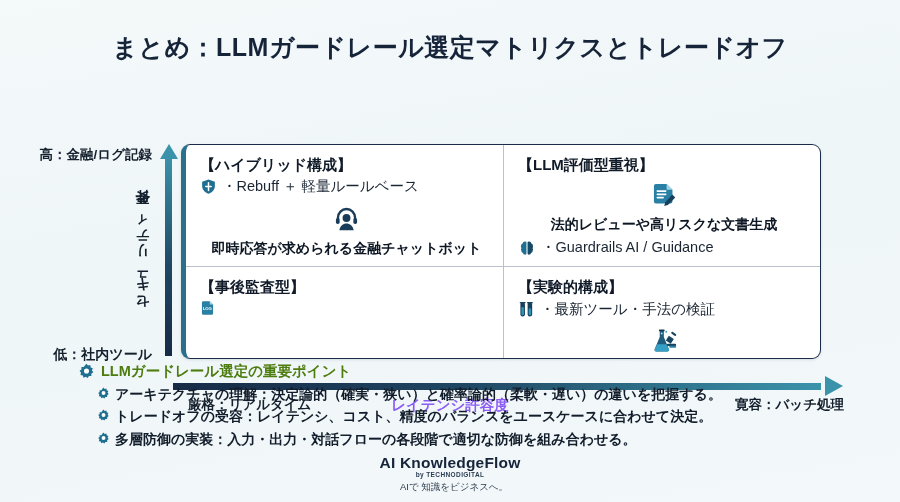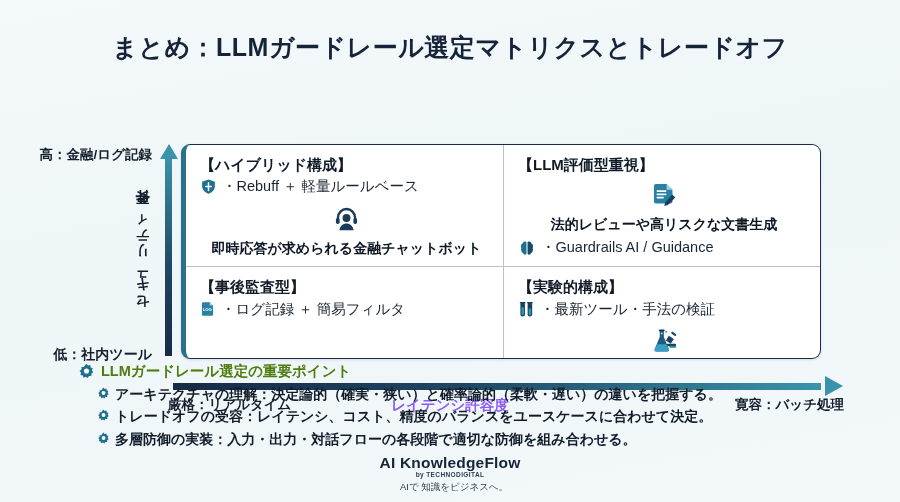--- a/index.html
+++ b/index.html
@@ -101,21 +101,21 @@
   .x-head {
     position: absolute;
     right: 0; top: -2px;
     width: 0; height: 0;
     border-top: 10px solid transparent;
     border-bottom: 10px solid transparent;
     border-left: 18px solid #3b93ab;
   }
   .x-left-label {
     position: absolute;
-    left: 168px; top: 330px;
+    left: 188px; top: 330px;
     font-size: 13.5px; font-weight: 700;
     color: #15202e; white-space: nowrap;
   }
   .x-center-label {
     position: absolute;
     left: 0; right: 0; top: 330px;
     text-align: center;
     font-size: 14.5px; font-weight: 700;
     color: #8b5cf6;
   }
@@ -284,21 +284,20 @@
     </div>
 
     <div class="quad q-bl">
       <div class="q-title">【事後監査型】</div>
       <div class="q-row">
         <svg class="q-icon" width="16" height="16" viewBox="0 0 24 24">
           <path d="M4.8 1.8 H14.6 L19.6 6.8 V20.2 A1.9 1.9 0 0 1 17.7 22.1 H4.8 A1.9 1.9 0 0 1 2.9 20.2 V3.7 A1.9 1.9 0 0 1 4.8 1.8 Z" fill="#2a7fa5"></path>
           <path d="M14.6 1.8 L19.6 6.8 H14.6 Z" fill="#a8d8e8"></path>
           <text x="11" y="15.6" font-family="Liberation Sans, sans-serif" font-size="6.4" font-weight="700" fill="#ffffff" text-anchor="middle">LOG</text>
         </svg>
-        <span class="q-tool">・ログ記録 ＋ 簡易フィルタ</span>
       </div>
     </div>
 
     <div class="quad q-br">
       <div class="q-title">【実験的構成】</div>
       <div class="q-row">
         <svg class="q-icon" width="17" height="17" viewBox="0 0 24 24">
           <rect x="3.4" y="1.8" width="6.4" height="20" rx="3.2" fill="#17405c"></rect>
           <rect x="4.8" y="8.4" width="3.6" height="11.6" rx="1.8" fill="#2f93b8"></rect>
           <rect x="2.4" y="1.4" width="8.4" height="2.2" rx="1.1" fill="#17405c"></rect>

